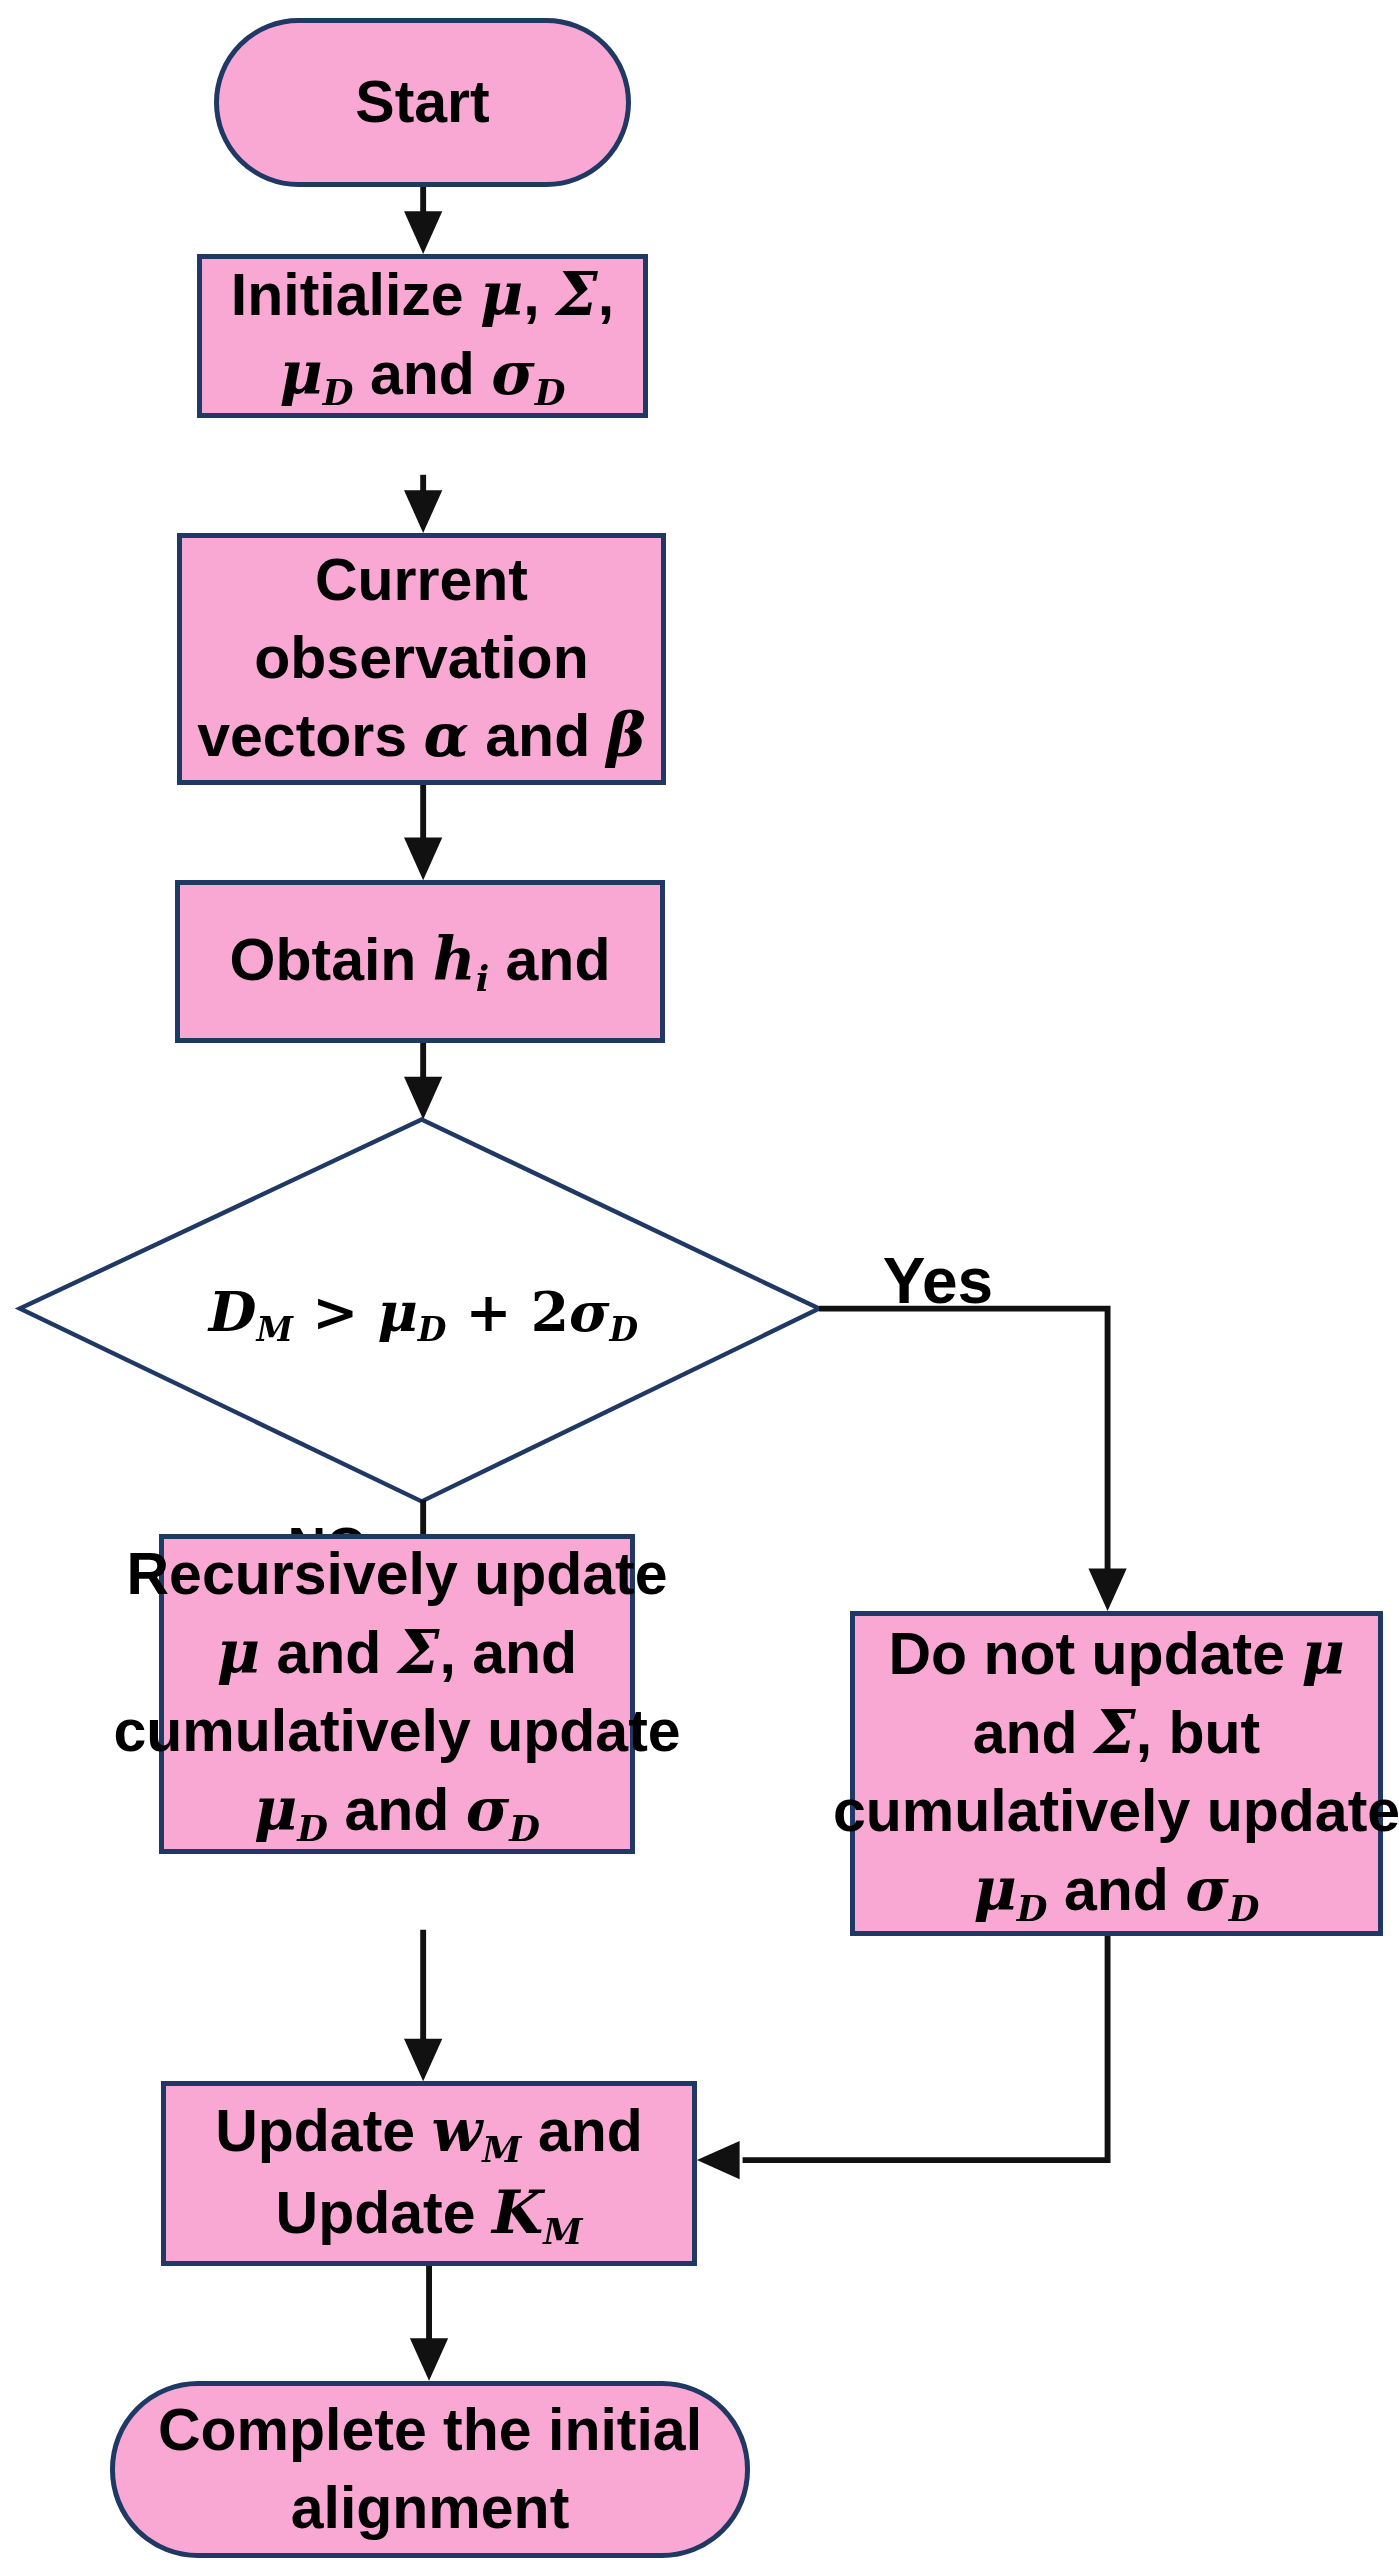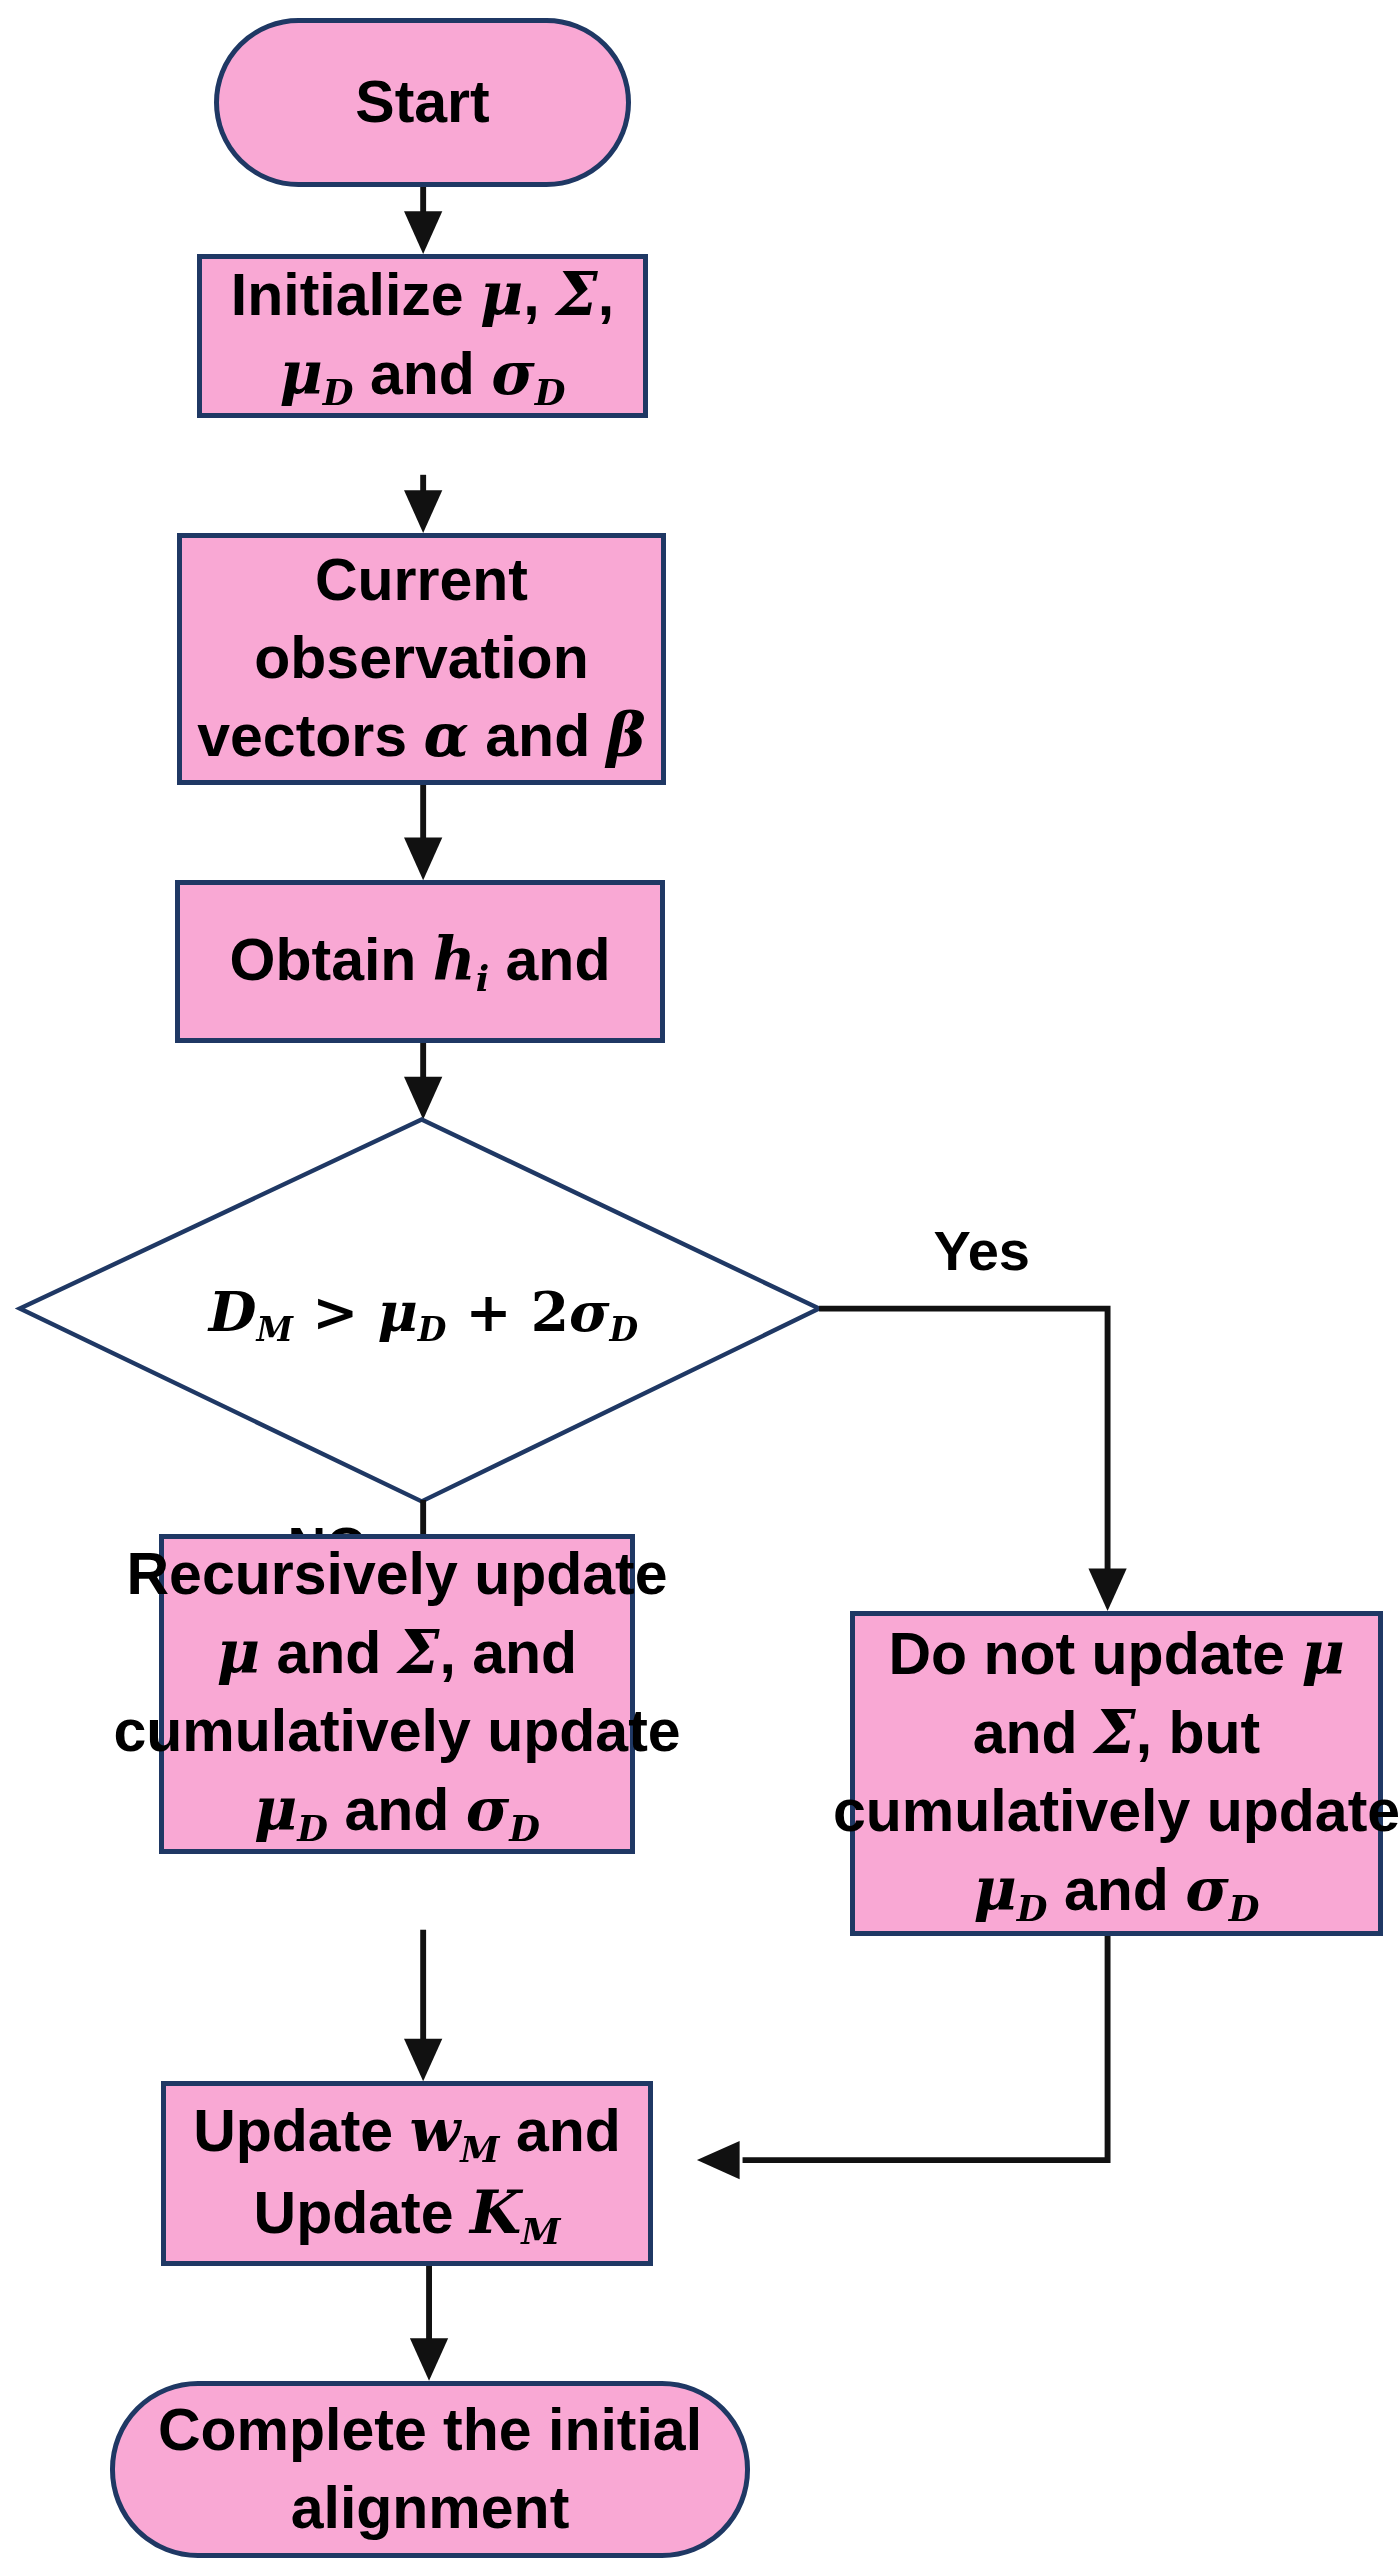--- a/index.html
+++ b/index.html
@@ -62,21 +62,21 @@
     font-weight: 700;
     font-size: 0.6em;
     vertical-align: -0.3em;
   }
   .branch-label {
     position: absolute;
     font-weight: 700;
     color: #000000;
     text-align: center;
   }
-  #yes-label { left: 846px; top: 1218px; width: 184px; font-size: 56px; text-align: right; }
+  #yes-label { left: 846px; top: 1244px; width: 184px; font-size: 64px; }
   #no-label  { left: 254px;  top: 1516px; width: 147px; font-size: 53px; }
 </style>
 </head>
 <body>
 
 <div id="canvas">
 
   <svg id="wires" viewBox="0 0 1901 3500" xmlns="http://www.w3.org/2000/svg">
 
     <line x1="575" y1="253" x2="575" y2="290" stroke="#111111" stroke-width="8"></line>
@@ -143,21 +143,21 @@
       <div class="tline"><span class="math">μ</span><span class="msub">D</span><span> and </span><span class="math">σ</span><span class="msub">D</span></div>
     </div>
 
   <div class="node" style="left:843px; top:1611px; width:533px; height:325px;margin-left:7px;">
       <div class="tline"><span>Do not update </span><span class="math">μ</span></div>
       <div class="tline"><span>and </span><span class="math">Σ</span><span>, but</span></div>
       <div class="tline"><span>cumulatively update</span></div>
       <div class="tline"><span class="math">μ</span><span class="msub">D</span><span> and </span><span class="math">σ</span><span class="msub">D</span></div>
     </div>
 
-  <div class="node" style="left:161px; top:2081px; width:492px; height:185px;">
+  <div class="node" style="left:161px; top:2081px; width:536px; height:185px;">
       <div class="tline"><span>Update </span><span class="math">w</span><span class="msub">M</span><span> and</span></div>
       <div class="tline"><span>Update </span><span class="math">K</span><span class="msub">M</span></div>
     </div>
 
   <div class="node terminator" style="left:110px; top:2381px; width:640px; height:177px; border-radius:88px; border-width:5.2px;">
       <div class="tline"><span>Complete the initial</span></div>
       <div class="tline"><span>alignment</span></div>
     </div>
 
 </div>

